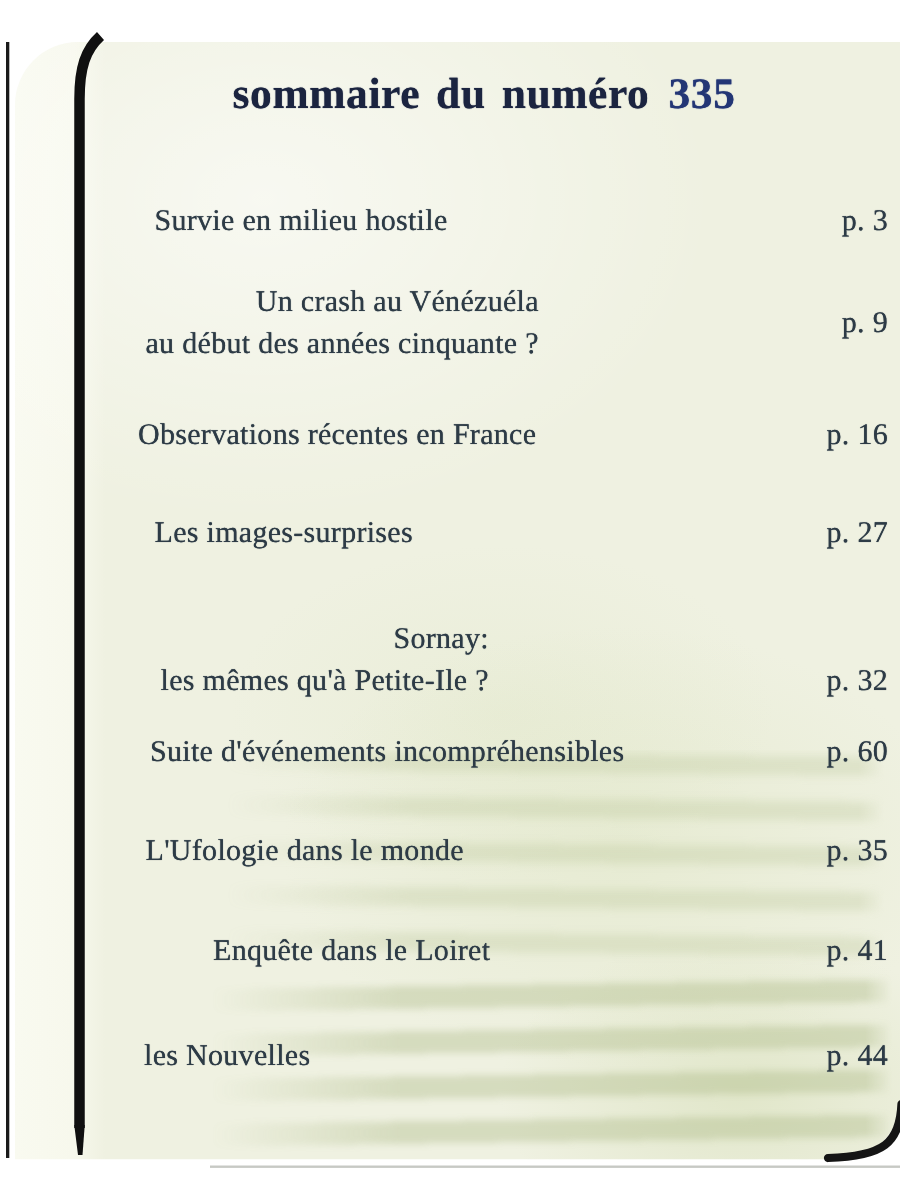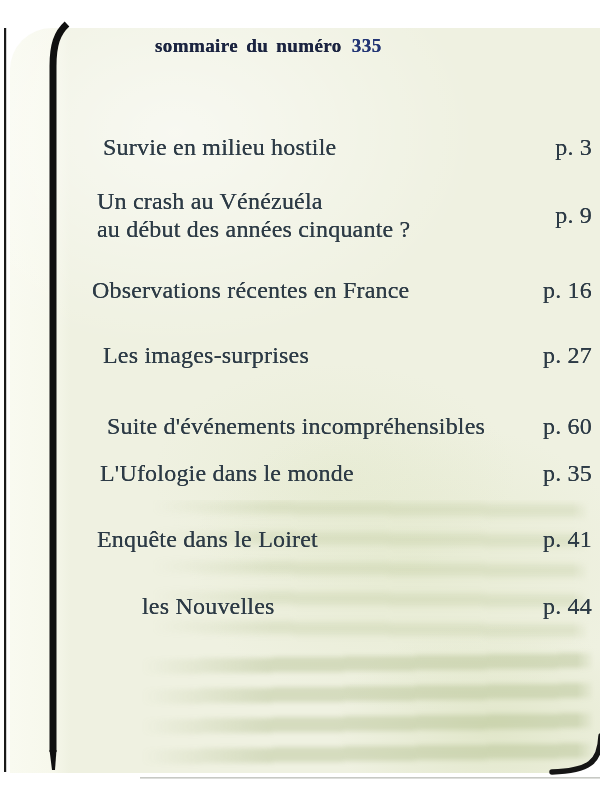--- a/index.html
+++ b/index.html
@@ -27,30 +27,31 @@
     left:150px;top:500px;width:440px;height:150px;opacity:.55;filter:blur(3px);
     background:repeating-linear-gradient(0.6deg,transparent 0 17px,rgba(168,182,128,.40) 17px 30px);
   }
   .bleed-b{
     left:140px;top:645px;width:455px;height:128px;opacity:.70;filter:blur(2.6px);
     background:repeating-linear-gradient(-0.8deg,transparent 0 15px,rgba(158,174,118,.46) 15px 30px);
   }
   .frame{position:absolute;left:0;top:0;width:600px;height:800px;}
   
   .title{
-    position:absolute;left:155px;top:35px;margin:0;
-    font-size:19px;font-weight:bold;letter-spacing:.4px;word-spacing:3px;
+    position:absolute;left:155px;top:47px;margin:0;
+    font-size:29px;font-weight:bold;letter-spacing:.4px;word-spacing:3px;
     color:var(--title-ink,#1b2440);text-shadow:0 0 .6px currentColor;white-space:nowrap;
   }
   .title .issue{color:var(--issue-ink,#233675);padding-left:2px;}
   
   .toc{
     position:absolute;left:100px;right:8px;top:118px;
-    font-size:24px;letter-spacing:.2px;color:var(--ink,#2d3b46);
+    font-size:20px;letter-spacing:.2px;color:var(--ink,#2d3b46);
     text-shadow:0 0 .5px currentColor;
+    text-align:right;
   }
   .toc-row{display:flex;justify-content:space-between;align-items:center;line-height:28px;}
   .toc-row .titles{white-space:nowrap;}
   .toc-row .t1,.toc-row .t2{display:block;}
   .toc-row .pg{white-space:nowrap;padding-left:10px;}
   .toc-row:nth-child(1){margin-top:15px;}
   .toc-row:nth-child(2){margin-top:26px;}
   .toc-row:nth-child(3){margin-top:33px;}
   .toc-row:nth-child(4){margin-top:37px;}
   .toc-row:nth-child(5){margin-top:43px;align-items:flex-end;}
@@ -114,20 +115,27 @@
   </div>
 
   <div class="toc-row">
     <div class="titles">
       <span class="t1">Les images-surprises</span>
 
     </div>
     <span class="pg">p. 27</span>
   </div>
 
+  <div class="toc-row">
+    <div class="titles">
+      <span class="t1">Sornay:</span>
+      <span class="t2">les mêmes qu'à Petite-Ile ?</span>
+    </div>
+    <span class="pg">p. 32</span>
+  </div>
 
   <div class="toc-row">
     <div class="titles">
       <span class="t1">Suite d'événements incompréhensibles</span>
 
     </div>
     <span class="pg">p. 60</span>
   </div>
 
   <div class="toc-row">

